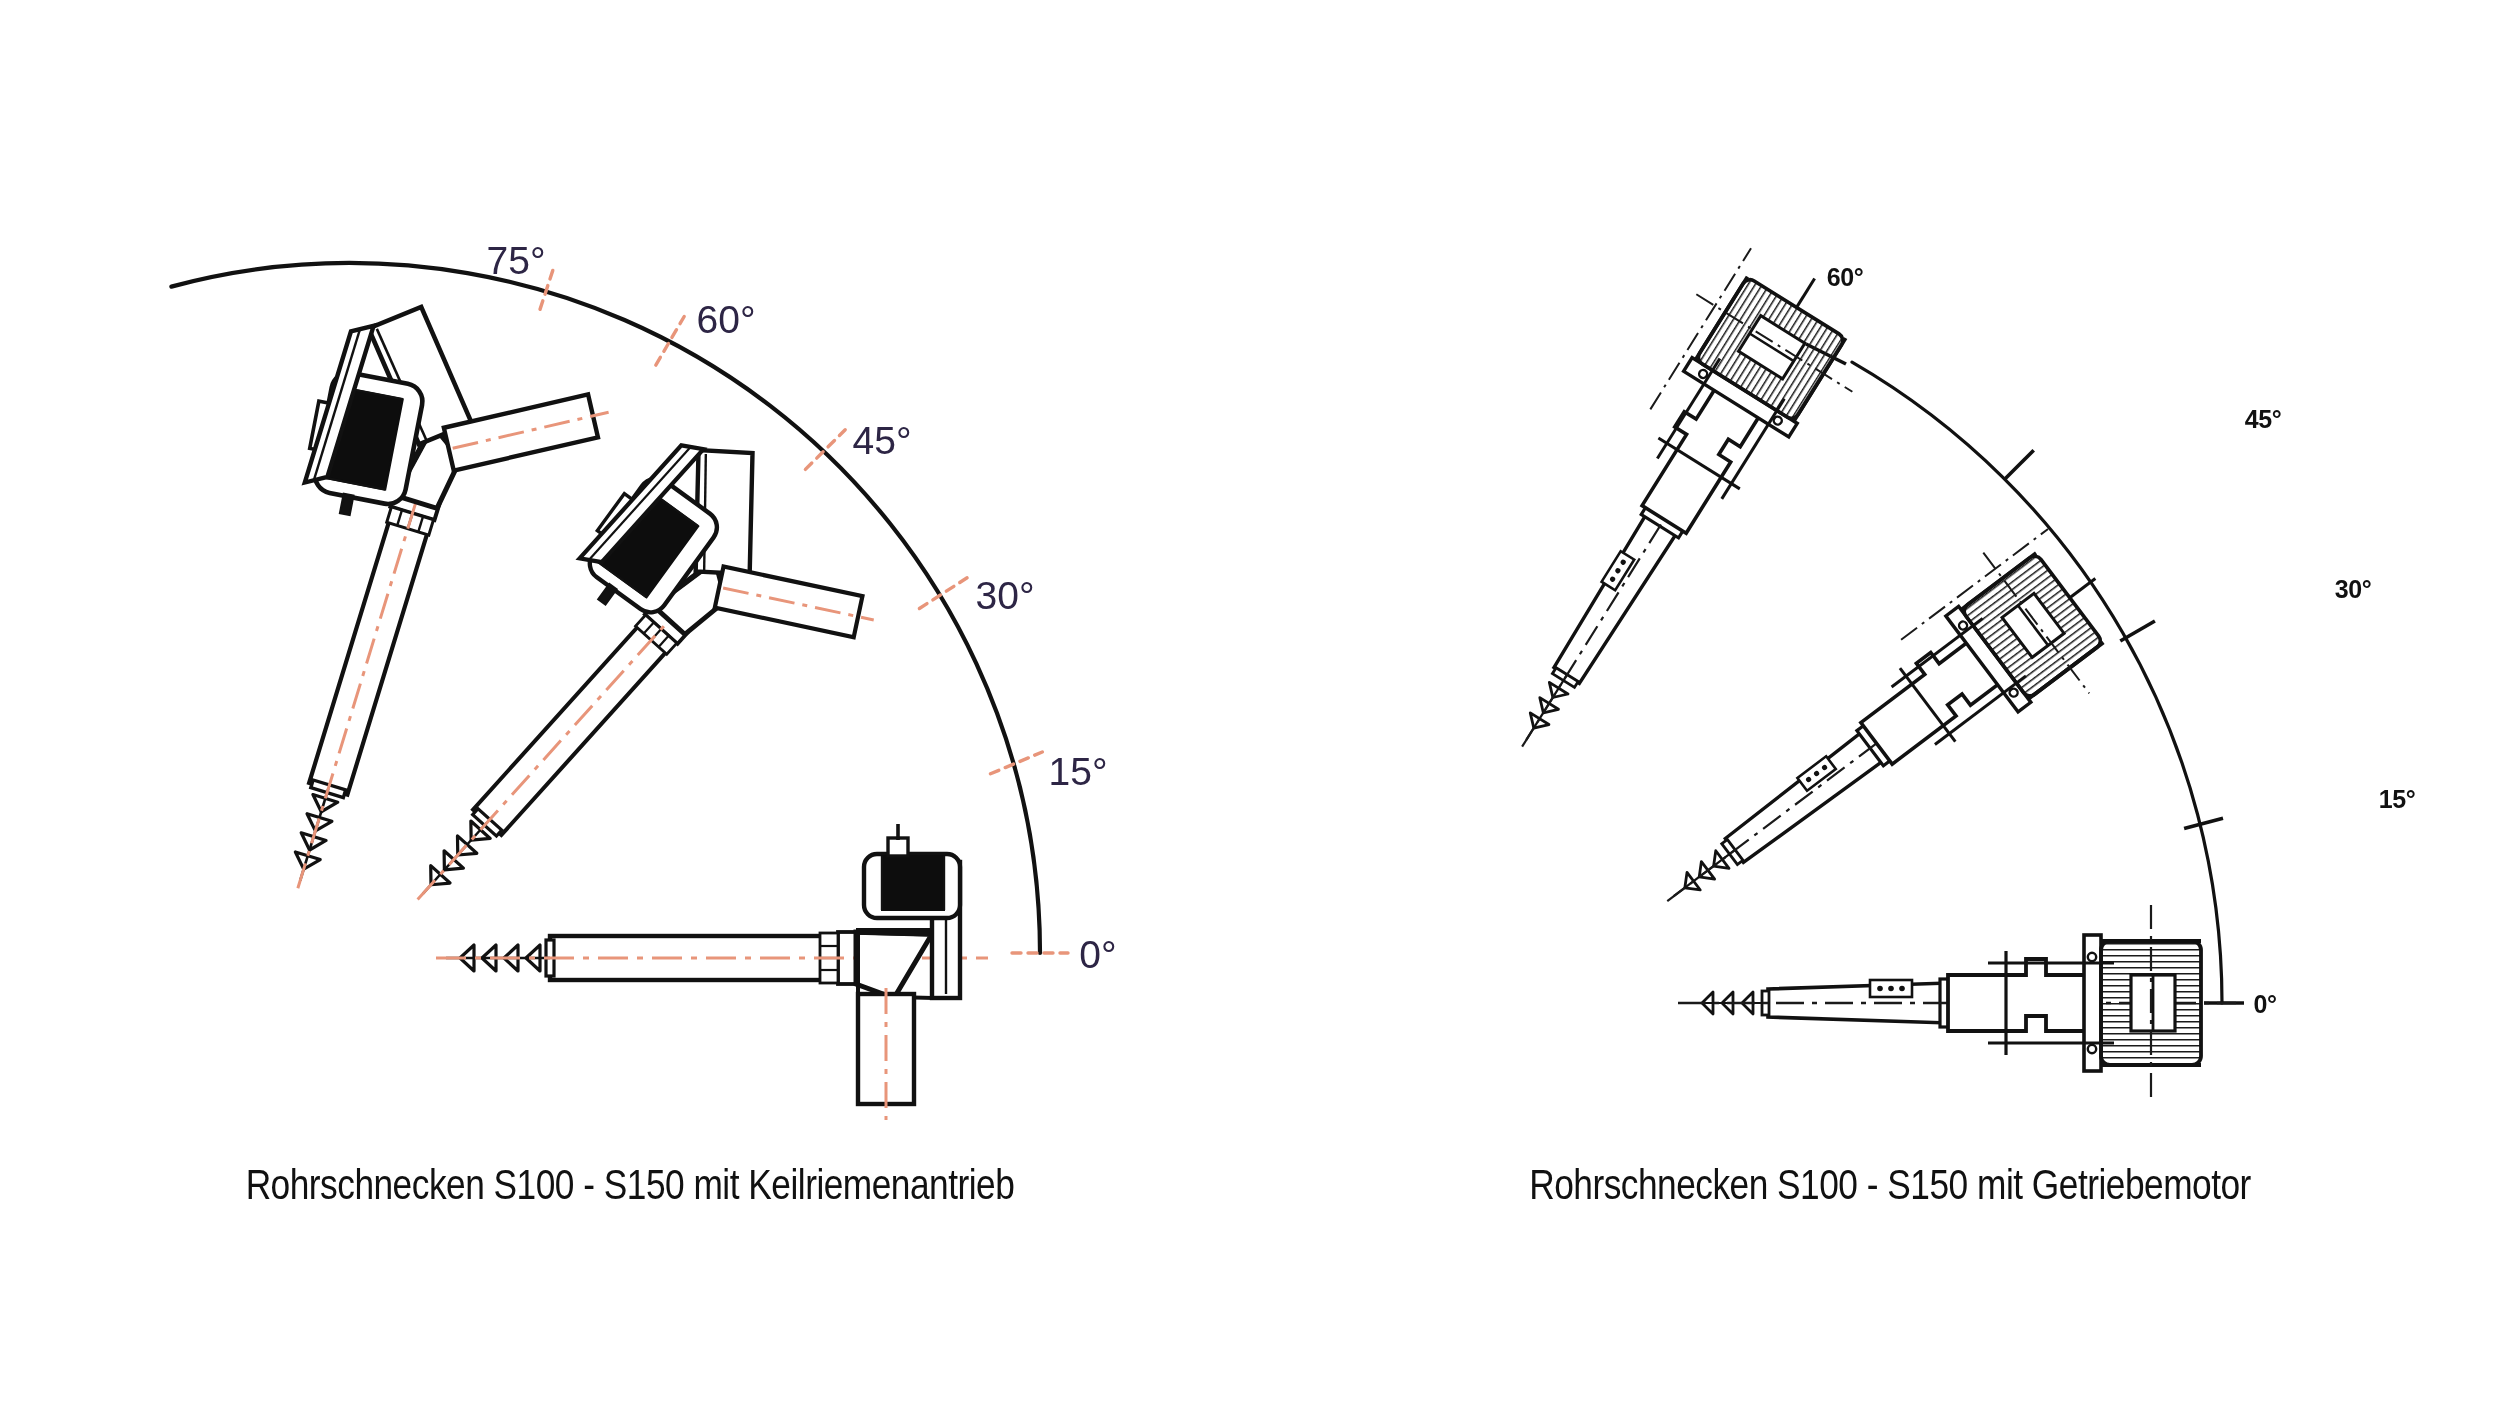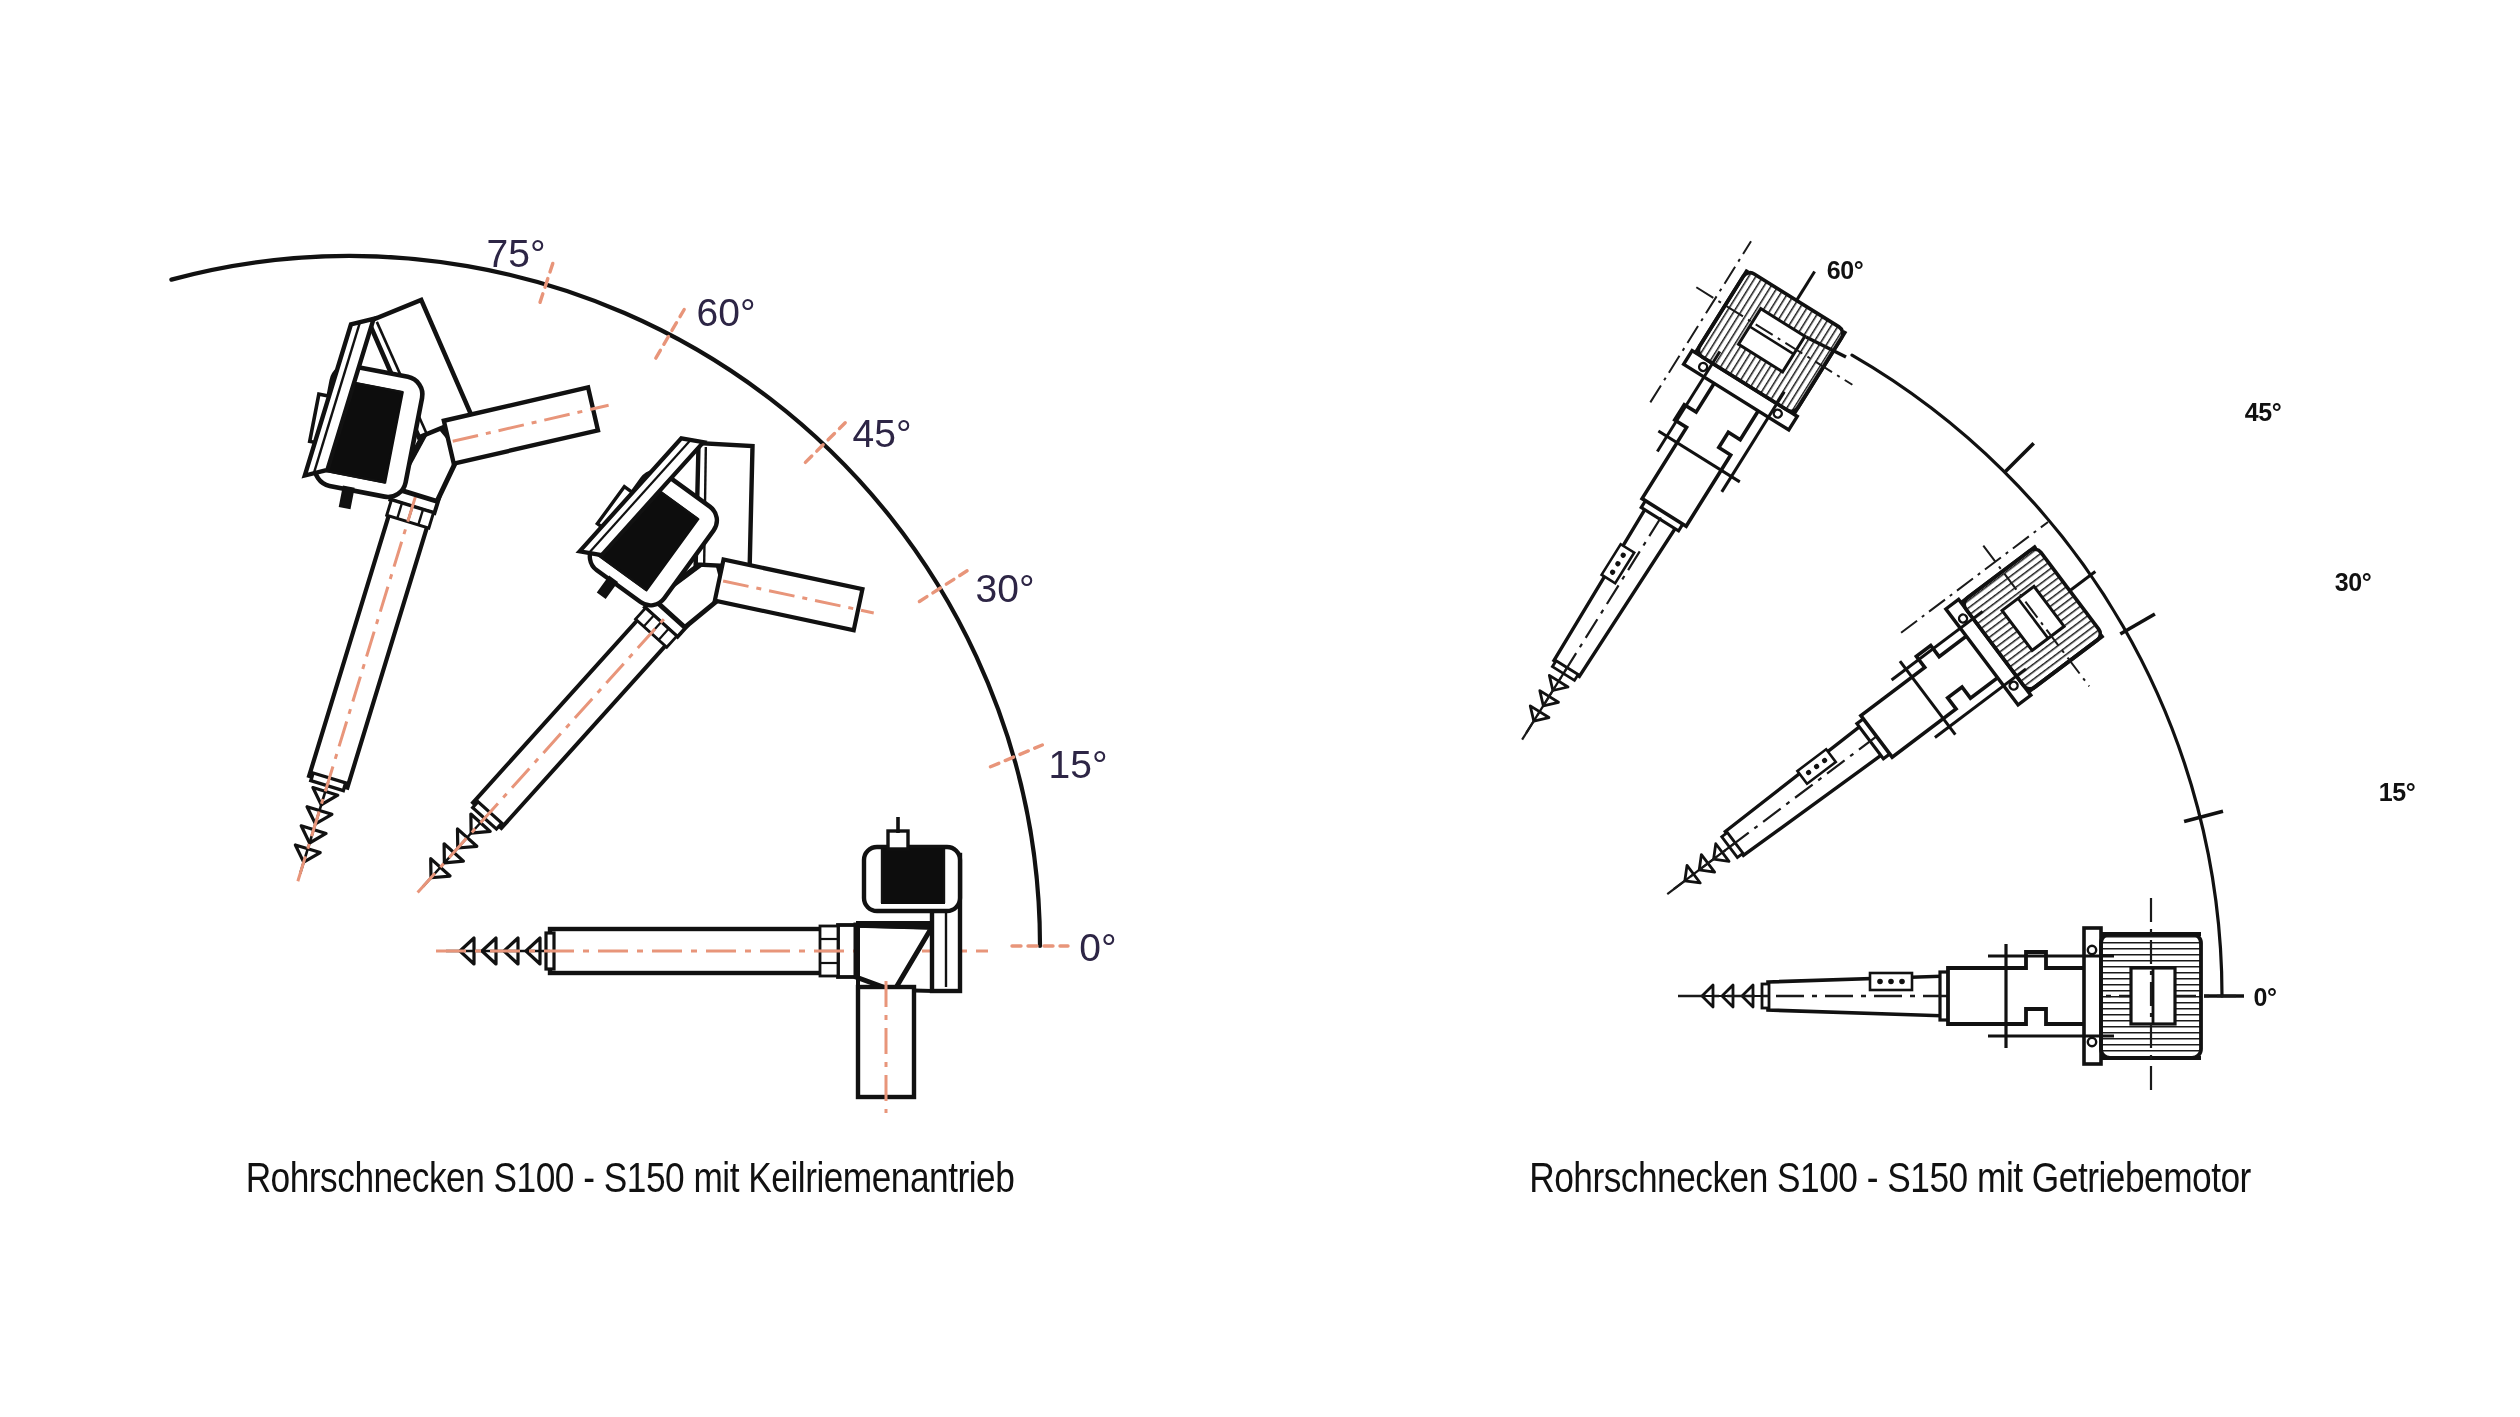--- a/index.html
+++ b/index.html
@@ -4,21 +4,21 @@
 <style>
   html,body{margin:0;padding:0;}
   body{
     width:2520px;height:1417px;
     background:#ffffff;
     font-family:"Liberation Sans", sans-serif;
     overflow:hidden;
     position:relative;
   }
   #stage{position:absolute;left:0;top:0;width:2520px;height:1417px;}
-  .panel{position:absolute;top:1px;height:1285px;}
+  .panel{position:absolute;top:8px;height:1285px;}
   #panel-left{left:0;width:1260px;}
   #panel-right{left:1260px;width:1260px;}
   .panel svg{position:absolute;left:0;top:0;width:1260px;height:1417px;overflow:visible;}
   .caption{
     position:absolute;
     width:1260px;
     text-align:center;
     top:1152px;
     font-size:43px;
     letter-spacing:-0.6px;

